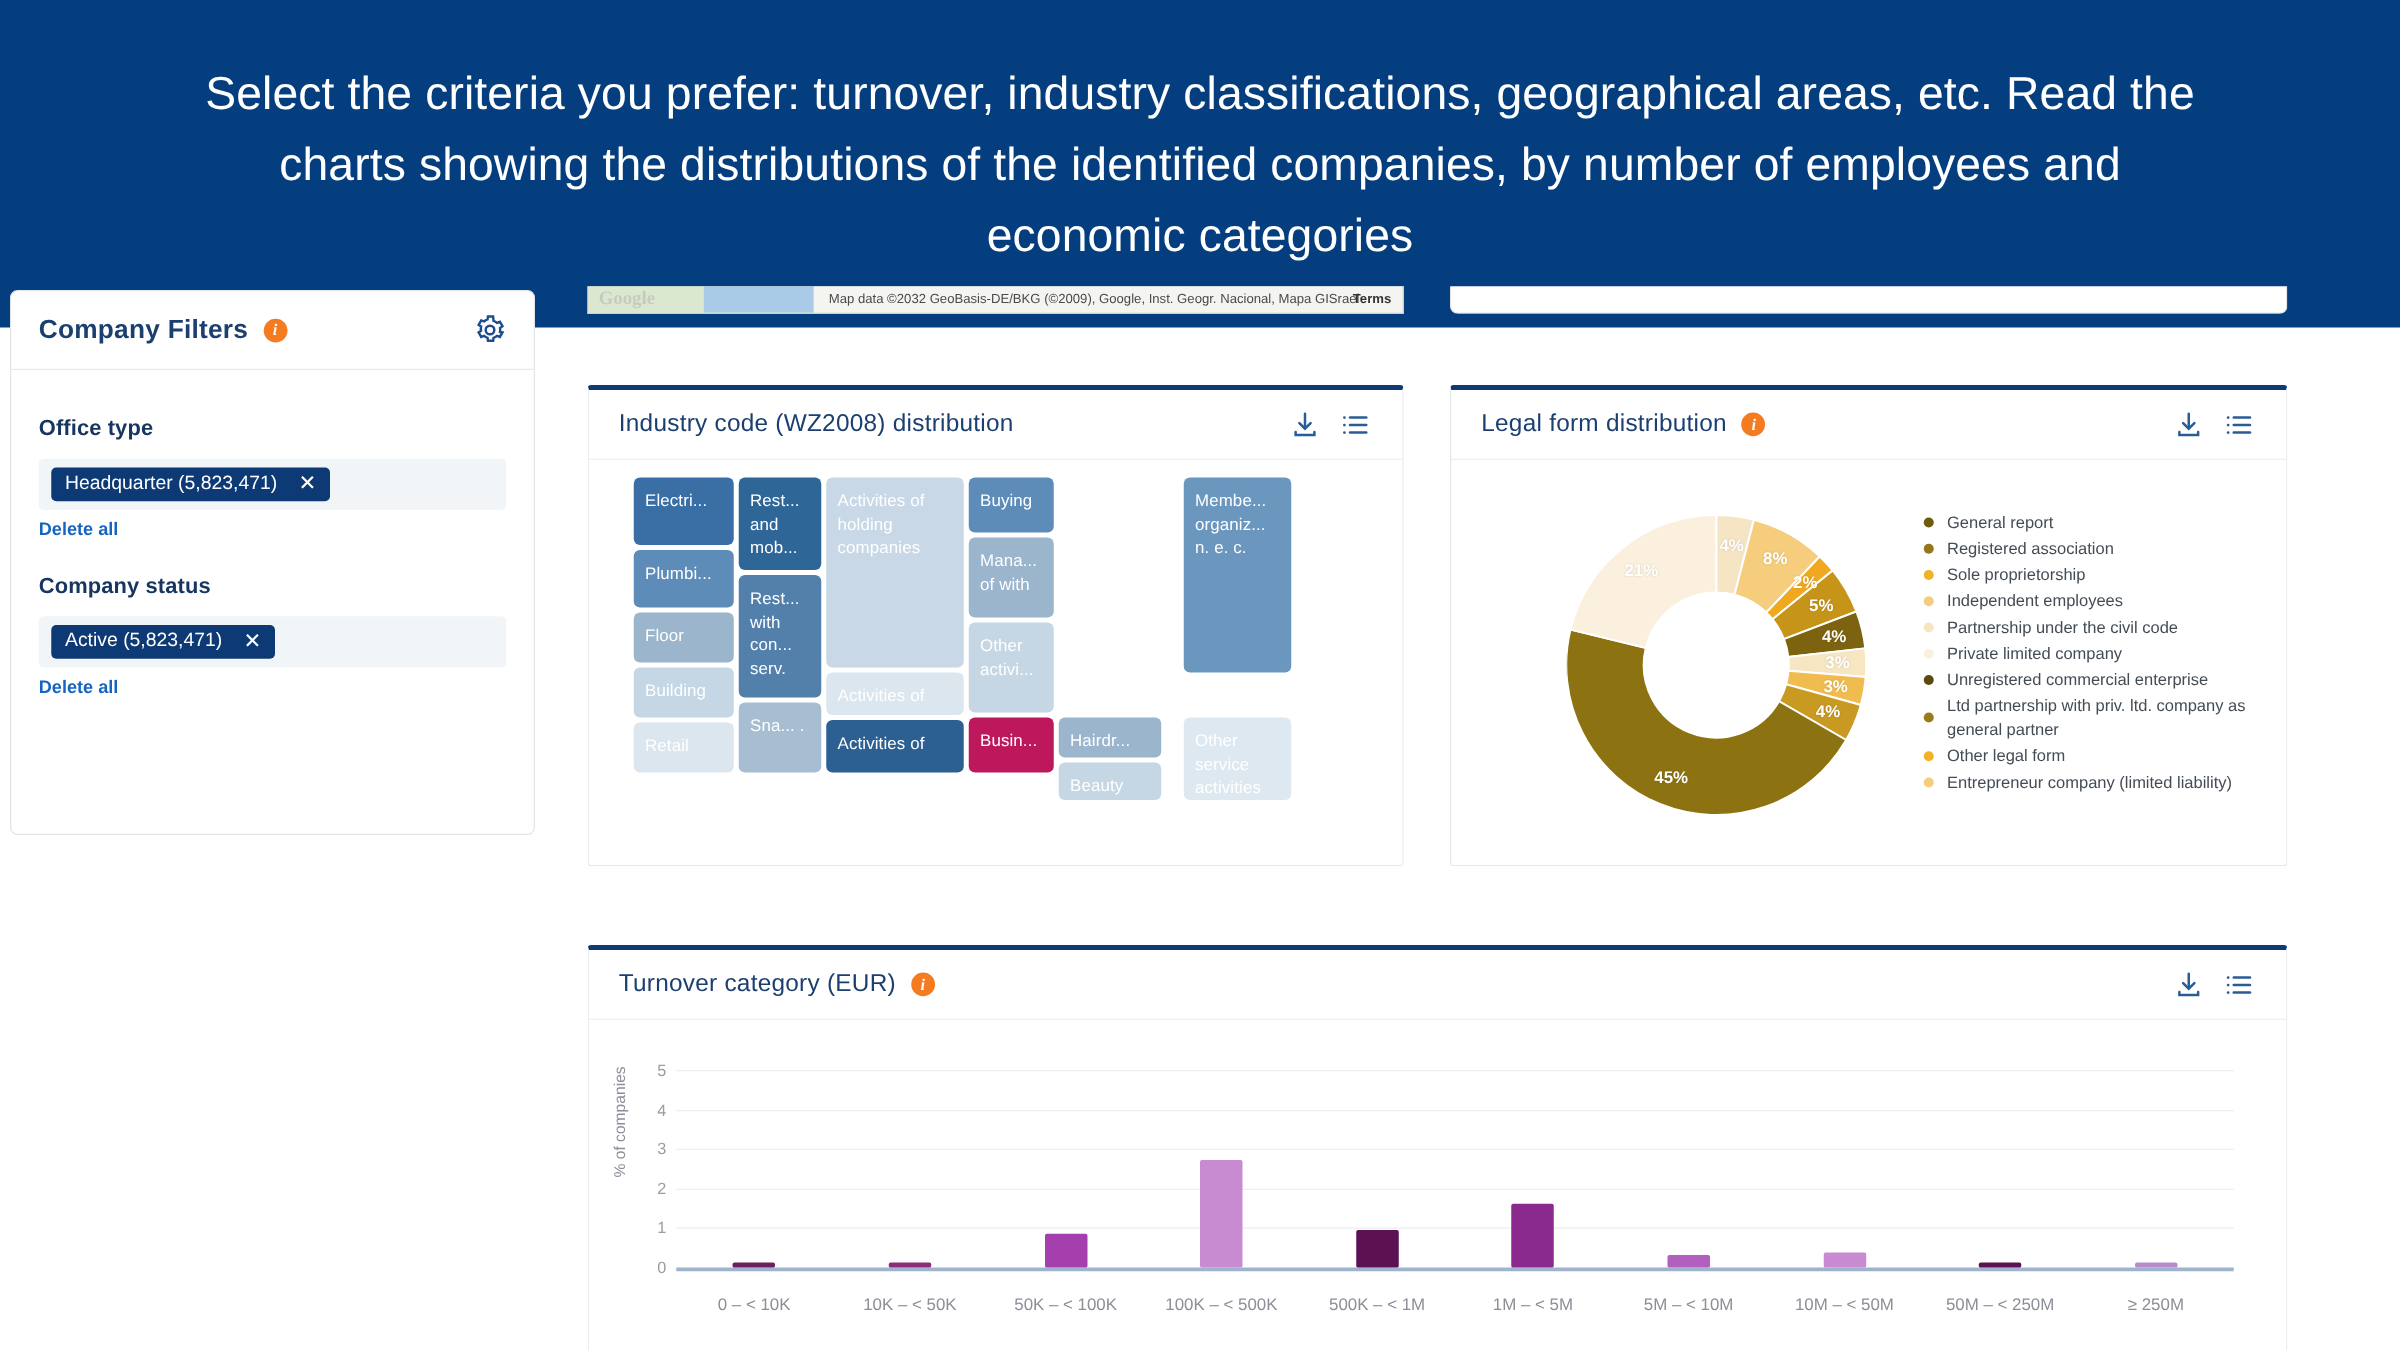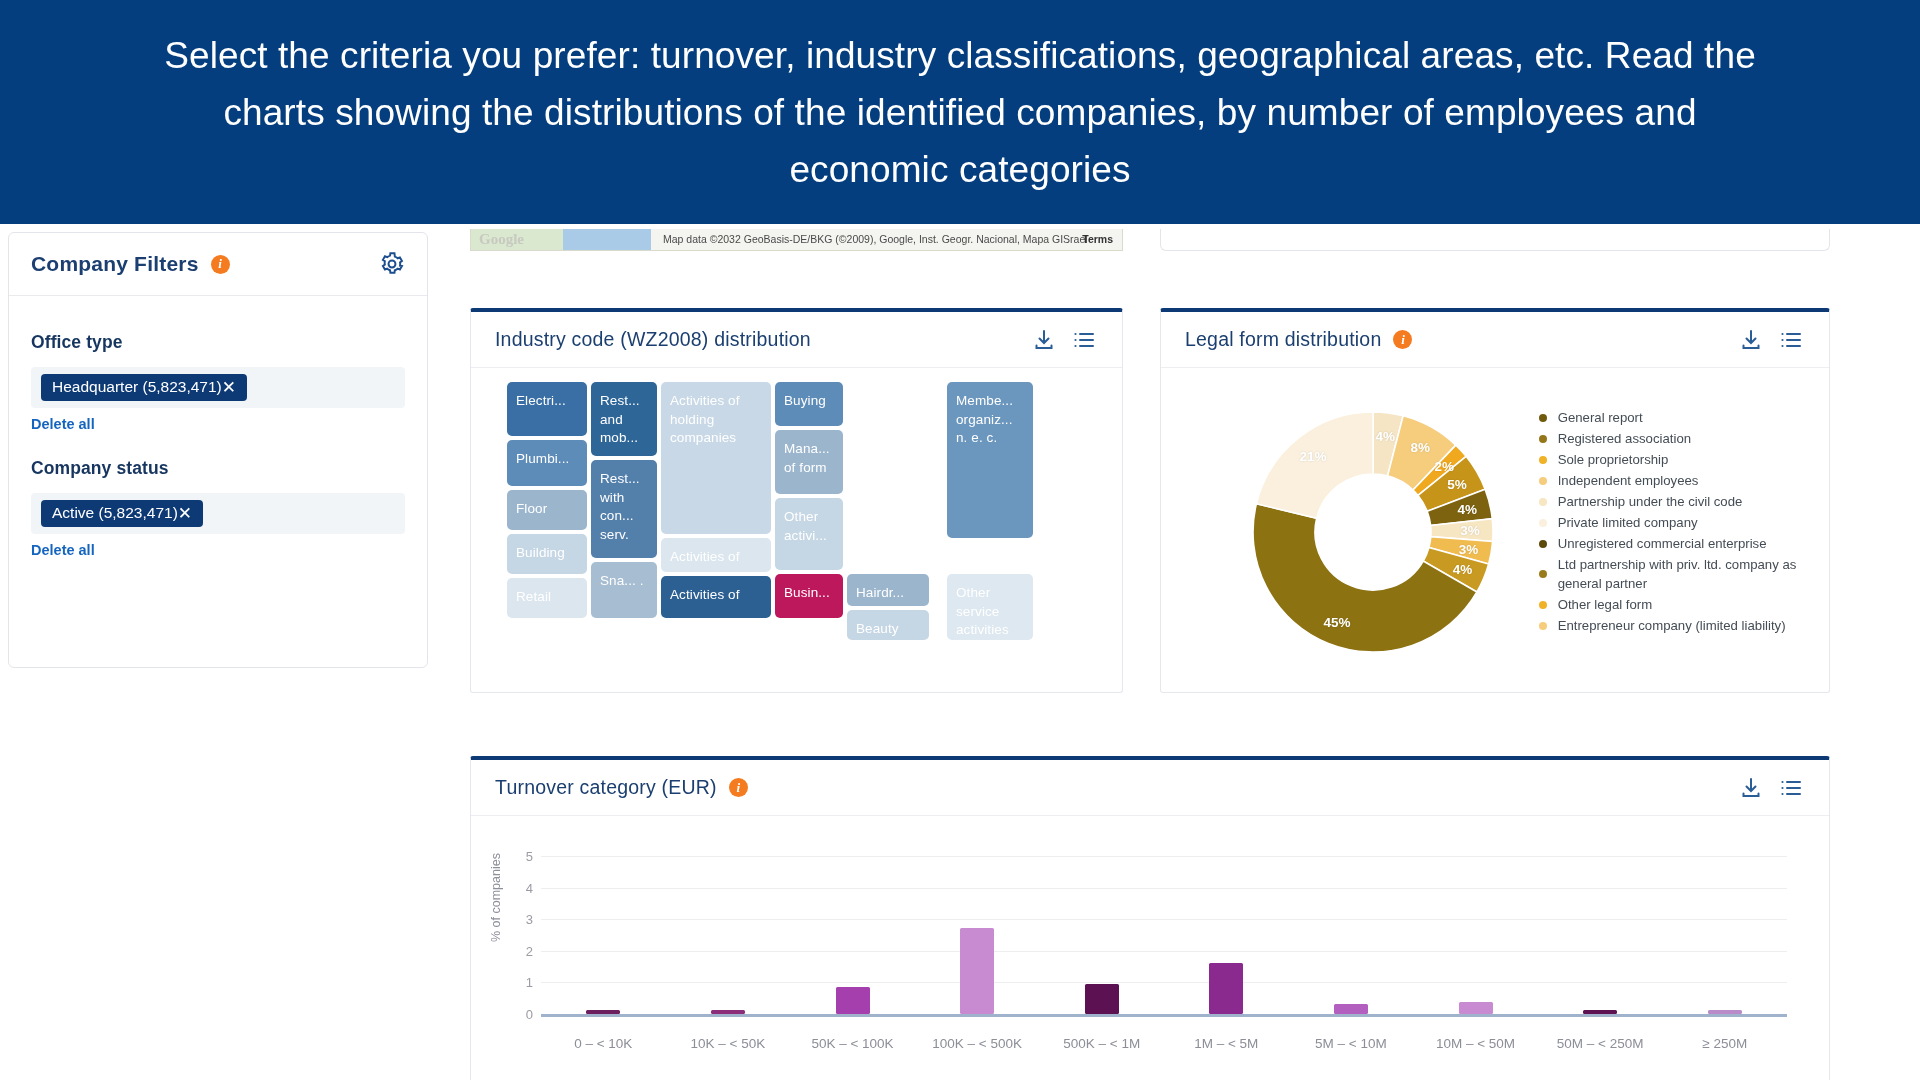--- a/index.html
+++ b/index.html
@@ -6,21 +6,21 @@
   html, body {
     width: 1920px; height: 1080px;
     background: #ffffff;
     font-family: "Liberation Sans", sans-serif;
     overflow: hidden;
   }
 
   
   .banner {
     position: absolute; left: 0; top: 0;
-    width: 1920px; height: 224px;
+    width: 1920px; height: 262px;
     background: #043e7f;
     display: flex; align-items: center; justify-content: center;
   }
   .banner-text {
     color: #ffffff;
     font-size: 37px;
     line-height: 57px;
     text-align: center;
     max-width: 1620px;
     font-weight: 400;
@@ -57,21 +57,21 @@
     color: #16355f; font-size: 17.5px; font-weight: 700; letter-spacing: .1px;
     margin-bottom: 14px;
   }
   .chip-row {
     background: #f2f5f8; border-radius: 4px;
     padding: 7px 10px; display: flex; align-items: center;
   }
   .chip {
     background: #0d3a75; color: #fff;
     border-radius: 4px; padding: 4px 11px 5px 11px;
-    font-size: 15.5px; display: inline-flex; align-items: flex-end; gap: 0;
+    font-size: 15.5px; display: inline-flex; align-items: flex-start; gap: 17px;
     white-space: nowrap;
   }
   .chip-x { font-size: 17px; line-height: 1; font-weight: 400; }
   .delete-all {
     color: #1565c0; font-size: 14.5px; font-weight: 700;
     margin-top: 8px; margin-bottom: 26px; display: inline-block;
   }
 
   
   .map-strip {
@@ -290,21 +290,21 @@
       <div class="tile" style="left: 36px; top: 122px; width: 80px; height: 40px; background: rgb(155, 181, 205);">Floor</div>
       <div class="tile" style="left: 36px; top: 166px; width: 80px; height: 40px; background: rgb(197, 214, 228);">Building</div>
       <div class="tile" style="left: 36px; top: 210px; width: 80px; height: 40px; background: rgb(219, 230, 239);">Retail</div>
       <div class="tile" style="left: 120px; top: 14px; width: 66px; height: 74px; background: rgb(47, 102, 152);">Rest... and mob...</div>
       <div class="tile" style="left: 120px; top: 92px; width: 66px; height: 98px; background: rgb(83, 127, 171);">Rest... with con... serv.</div>
       <div class="tile" style="left: 120px; top: 194px; width: 66px; height: 56px; background: rgb(166, 189, 210);">Sna... .</div>
       <div class="tile" style="left: 190px; top: 14px; width: 110px; height: 152px; background: rgb(200, 216, 230);">Activities of holding companies</div>
       <div class="tile" style="left: 190px; top: 170px; width: 110px; height: 34px; background: rgb(219, 230, 239);">Activities of</div>
       <div class="tile" style="left: 190px; top: 208px; width: 110px; height: 42px; background: rgb(44, 95, 146);">Activities of</div>
       <div class="tile" style="left: 304px; top: 14px; width: 68px; height: 44px; background: rgb(93, 140, 184);">Buying</div>
-      <div class="tile" style="left: 304px; top: 62px; width: 68px; height: 64px; background: rgb(155, 181, 205);">Mana... of form</div>
+      <div class="tile" style="left: 304px; top: 62px; width: 68px; height: 64px; background: rgb(155, 181, 205);">Mana... of with</div>
       <div class="tile" style="left: 304px; top: 130px; width: 68px; height: 72px; background: rgb(197, 214, 228);">Other activi...</div>
       <div class="tile" style="left: 304px; top: 206px; width: 68px; height: 44px; background: #be185d;">Busin...</div>
       <div class="tile" style="left: 376px; top: 206px; width: 82px; height: 32px; background: rgb(155, 181, 205);">Hairdr...</div>
       <div class="tile" style="left: 376px; top: 242px; width: 82px; height: 30px; background: rgb(197, 214, 228);">Beauty</div>
       <div class="tile" style="left: 476px; top: 14px; width: 86px; height: 156px; background: rgb(107, 150, 190);">Membe... organiz... n. e. c.</div>
       <div class="tile" style="left: 476px; top: 206px; width: 86px; height: 66px; background: rgb(221, 232, 240);">Other service activities</div>
     </div>
 </div>
 
 <div class="card card-legal">

